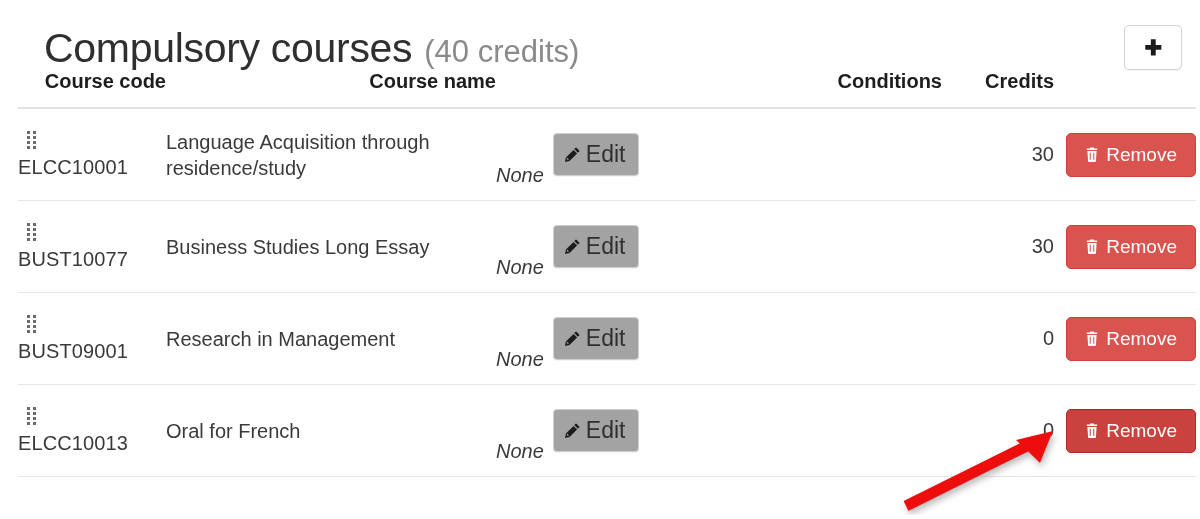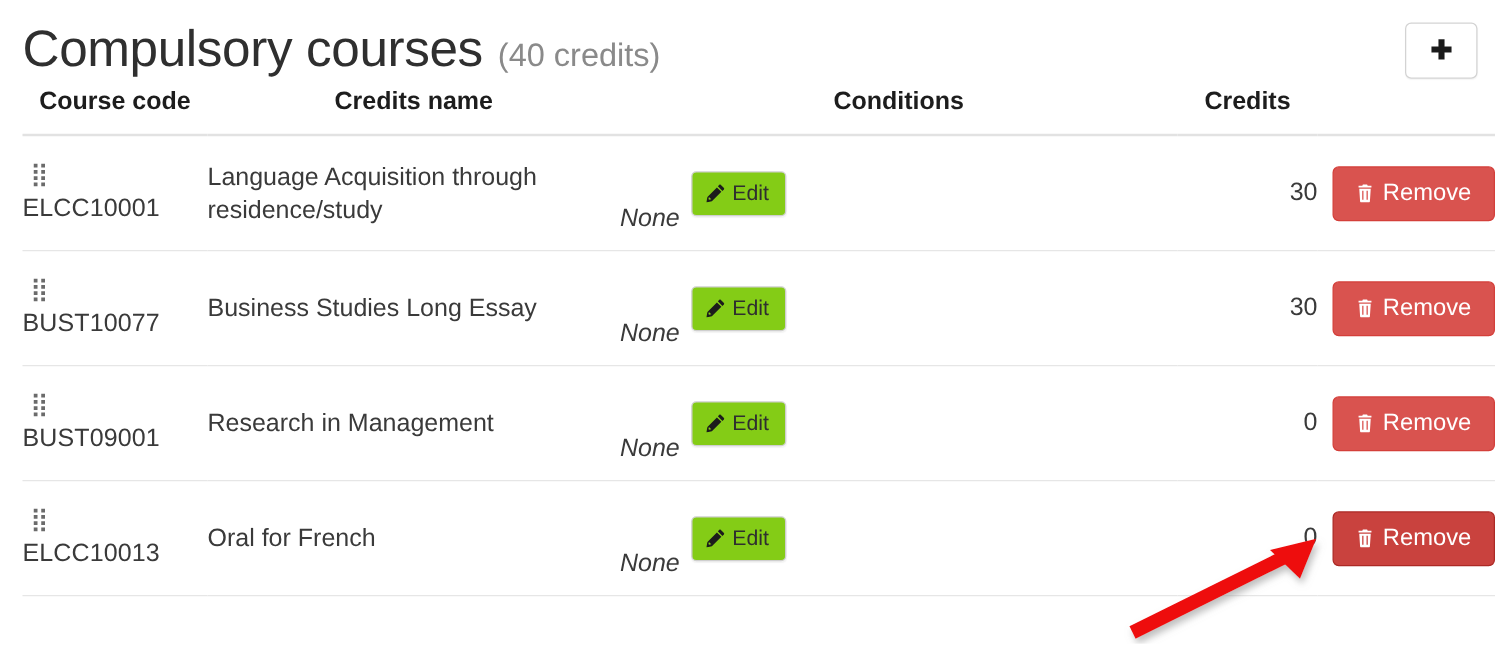--- a/index.html
+++ b/index.html
@@ -20,42 +20,43 @@
     position: relative;
     width: 1200px;
     height: 519px;
     box-sizing: border-box;
     padding: 0 18px;
   }
 
   
   .page-header {
     display: flex;
-    align-items: center;
+    align-items: flex-end;
     justify-content: space-between;
     padding-top: 6px;
     height: 70px;
     box-sizing: border-box;
+    margin-left: 26px;
   }
   .title-wrap {
     display: flex;
     align-items: baseline;
     gap: 12px;
     padding-top: 2px;
   }
   .page-title {
     font-size: 41px;
     font-weight: 400;
     color: #2f2f2f;
     letter-spacing: -0.3px;
     line-height: 1;
     white-space: nowrap;
   }
   .title-credits {
-    font-size: 26px;
+    font-size: 31px;
     color: #8a8a8a;
     font-weight: 400;
     white-space: nowrap;
   }
 
   .btn-add {
     display: inline-flex;
     align-items: center;
     gap: 9px;
     background: #ffffff;
@@ -77,21 +78,21 @@
     color: #1b1b1b;
   }
 
   
   table.courses {
     width: 100%;
     border-collapse: collapse;
     table-layout: fixed;
   }
   table.courses th {
-    text-align: center;
+    text-align: right;
     font-size: 20px;
     font-weight: bold;
     color: #1d1d1d;
     padding: 0 0 14px 0;
     border-bottom: 2px solid #e2e2e2;
     vertical-align: bottom;
   }
   th.col-code   { width: 148px; padding-left: 6px; }
   th.col-name   { width: 330px; }
   th.col-cond   { width: 446px; }
@@ -150,25 +151,25 @@
   .cond-none {
     font-style: italic;
     font-size: 20px;
     color: #3a3a3a;
     margin-top: 42px;
   }
   .btn-edit {
     display: inline-flex;
     align-items: center;
     gap: 6px;
-    background: #84cc16;
+    background: #a3a3a3;
     border: 1px solid #cfcfcf;
     border-radius: 4px;
     padding: 7px 13px 7px 11px;
-    font-size: 17px;
+    font-size: 23px;
     color: #2f2f2f;
     cursor: pointer;
     font-family: "Liberation Sans", sans-serif;
     box-shadow: 0 1px 1px rgba(0,0,0,0.05);
   }
   .pencil-icon {
     display: inline-block;
     width: 15px;
     height: 15px;
     color: #1c1c1c;
@@ -237,21 +238,21 @@
     </div>
     <button class="btn-add">
       <span class="plus-icon">✚</span>
     </button>
   </div>
 
   <table class="courses">
     <thead>
       <tr>
         <th class="col-code">Course code</th>
-        <th class="col-name">Credits name</th>
+        <th class="col-name">Course name</th>
         <th class="col-cond">Conditions</th>
         <th class="col-credits">Credits</th>
         <th class="col-action"></th>
       </tr>
     </thead>
     <tbody>
 
       <tr class="course-row">
         <td class="cell-code">
           <span class="drag-handle">

